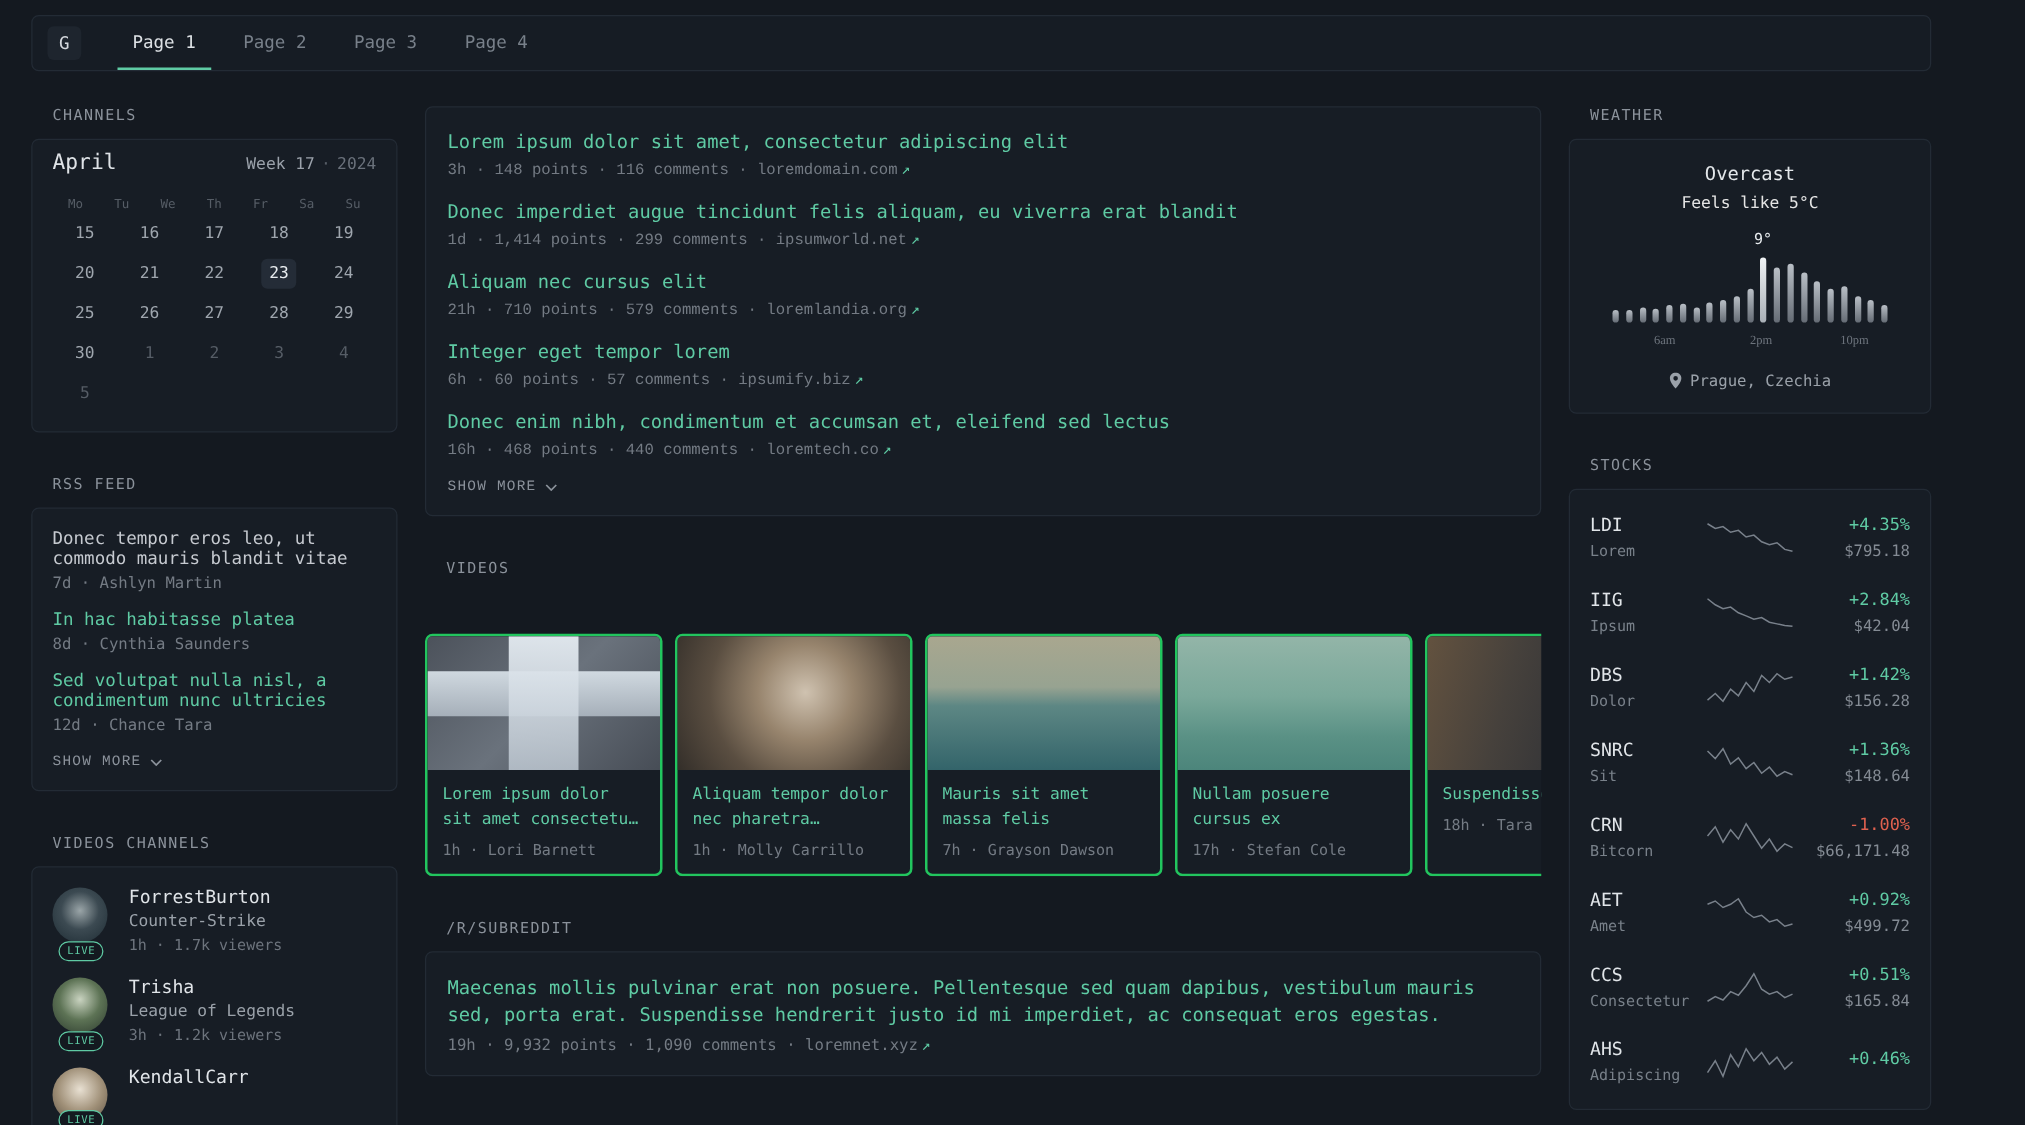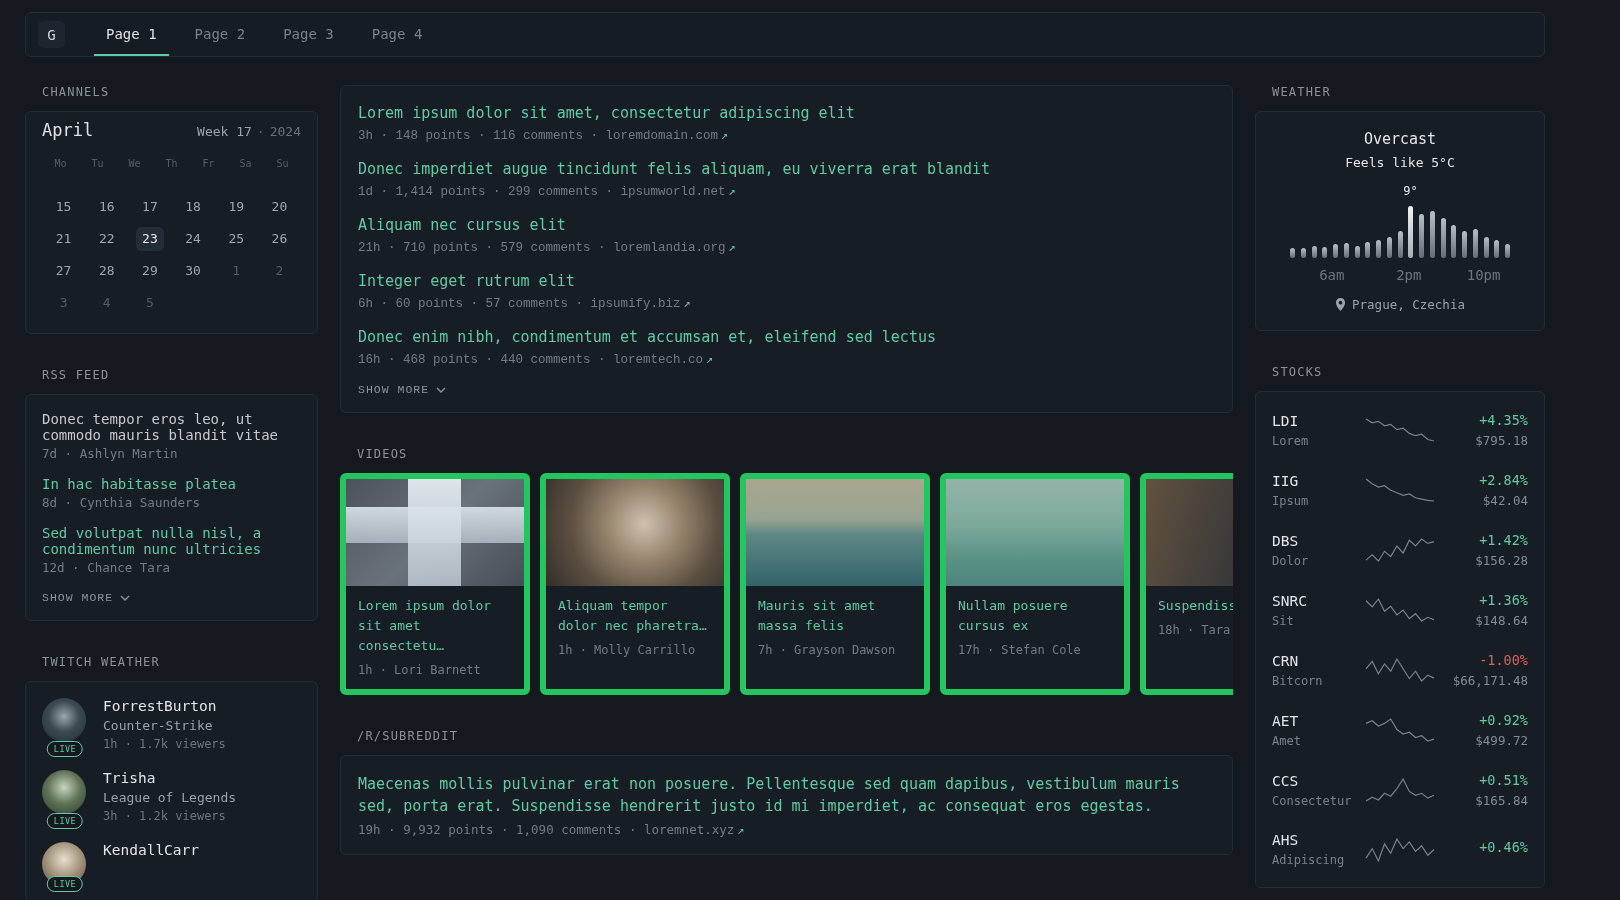--- a/index.html
+++ b/index.html
@@ -52,21 +52,21 @@
 
   
   .cal-card { padding:8px 16px 18px; }
   .cal-head { display:flex; justify-content:space-between; align-items:baseline; }
   .cal-month { font-size:17px; color:#dfe3e7; }
   .cal-sub { font-size:13px; color:#9ba2ab; }
   .cal-sub .dot { color:#565d66; margin:0 5px; }
   .cal-sub .year { color:#6a717b; }
   .cal-weekdays { display:grid; grid-template-columns:repeat(7,1fr); margin-top:18px; }
   .cal-wd { text-align:center; font-size:10px; color:#565d66; }
-  .cal-days { display:grid; grid-template-columns:repeat(6,1fr); row-gap:8px; margin-top:26px; }
+  .cal-days { display:grid; grid-template-columns:repeat(5,1fr); row-gap:8px; margin-top:6px; }
   .cal-day { text-align:center; font-size:13px; color:#9fa6ae; height:24px; line-height:24px; }
   .cal-day.outside { color:#565d66; }
   .cal-day.selected { background:#242c37; border-radius:5px; color:#e8ecef; width:28px; margin:0 auto; }
 
   
   .feed-card { padding:16px; }
   .feed-item + .feed-item { margin-top:15px; }
   .feed-link { display:block; font-size:14px; line-height:16px; color:var(--accent); text-decoration:none; cursor:pointer; }
   .feed-link.visited { color:#c6cad0; }
   .feed-meta { font-size:12.5px; color:var(--muted); margin-top:3px; }
@@ -96,22 +96,22 @@
     background:#141920; border:1px solid var(--accent); color:var(--accent);
     font-size:8.5px; letter-spacing:.5px; padding:2px 6px; border-radius:999px;
   }
   .tw-name { font-size:14.5px; color:#e1e5e9; }
   .tw-game { font-size:13px; color:#9aa1a9; margin-top:4px; }
   .tw-meta { font-size:12px; color:#6d747d; margin-top:4px; }
 
   
   .video-row { display:flex; gap:10px; overflow:hidden; }
   .video-card {
-    width:190px; flex:none; background:#171d25; border:6px solid #22c55e;
-    border-radius:6px; overflow:hidden; cursor:pointer;
+    width:190px; flex:none; background:#171d25; border:2px solid #22c55e;
+    border-radius:6px; overflow:hidden; cursor:pointer;margin-top:34px;
   }
   .v-thumb { height:107px; }
   .thumb-cross {
     background:
       linear-gradient(180deg, rgba(228,235,241,.95), rgba(188,198,208,.85)) no-repeat 50% 0 / 30% 100%,
       linear-gradient(180deg, rgba(214,223,230,.95), rgba(178,188,198,.85)) no-repeat 0 40% / 100% 34%,
       linear-gradient(135deg, #4c525b 0%, #6a727c 50%, #474d56 100%);
   }
   .thumb-camera { background:radial-gradient(circle at 55% 42%, #cfc2b0 0%, #97846d 32%, #5a4e41 64%, #332e29 100%); }
   .thumb-sea { background:linear-gradient(180deg, #a9a78f 0%, #97a391 38%, #5d8784 52%, #33646a 100%); }
@@ -123,21 +123,21 @@
 
   
   .w-card { padding:18px 16px 18px; text-align:center; }
   .w-cond { font-size:15px; color:#e3e7ea; }
   .w-feels { font-size:13px; color:#e5e5e5; margin-top:7px; }
   .w-chart { position:relative; height:52px; margin:36px 18px 0; display:flex; align-items:flex-end; justify-content:space-between; }
   .w-bar { width:5px; border-radius:3px; background:linear-gradient(180deg,#b9bfc6,#656c75); }
   .w-bar.peak { background:linear-gradient(180deg,#f0f3f5,#a8afb6); }
   .w-peak-label { position:absolute; top:-22px; transform:translateX(-50%); font-size:12px; color:#e8ecef; }
   .w-times { position:relative; height:15px; margin:9px 18px 0; }
-  .w-time { position:absolute; transform:translateX(-50%); font-size:14px; color:#6d747d; }
+  .w-time { position:absolute; transform:translateX(-50%); font-size:10px; color:#6d747d;font-family:Liberation Serif, serif; }
   .w-loc { margin-top:15px; font-size:12.5px; color:#9aa1a9; display:flex; justify-content:center; align-items:center; gap:6px; }
   .pin-icon { flex:none; }
 
   
   .stock-card { padding:8px 16px; }
   .stock-row { display:flex; align-items:center; padding:12px 0; cursor:pointer; }
   .s-left { flex:1; min-width:0; }
   .s-ticker { font-size:14.5px; color:#e1e5e9; }
   .s-name { font-size:12px; color:#79818a; margin-top:5px; }
   .s-spark { width:72px; height:26px; flex:none; }
@@ -230,21 +230,21 @@
           <button class="show-more">
             <span>SHOW MORE</span>
             <svg class="chev" width="10" height="6" viewBox="0 0 10 6">
                 <polyline points="1,1 5,5 9,1" fill="none" stroke="currentColor" stroke-width="1.4"></polyline>
               </svg>
           </button>
         </div>
       </div>
 
       <div class="widget">
-        <h2 class="widget-title">TWITCH WEATHER</h2>
+        <h2 class="widget-title">VIDEOS CHANNELS</h2>
         <div class="card tw-card">
           <div class="tw-item">
             <div class="tw-avatar-wrap">
               <div class="tw-avatar av-1"></div>
               <span class="tw-live">LIVE</span>
             </div>
             <div>
               <div class="tw-name">ForrestBurton</div>
               <div class="tw-game">Counter-Strike</div>
               <div class="tw-meta">1h · 1.7k viewers</div>
@@ -286,21 +286,21 @@
           </div>
           <div class="hn-item">
             <a class="hn-link">Donec imperdiet augue tincidunt felis aliquam, eu viverra erat blandit</a>
             <div class="hn-meta"><span>1d · 1,414 points · 299 comments ·</span> <a class="domain"><span>ipsumworld.net</span><span class="ext-arrow">↗</span></a></div>
           </div>
           <div class="hn-item">
             <a class="hn-link">Aliquam nec cursus elit</a>
             <div class="hn-meta"><span>21h · 710 points · 579 comments ·</span> <a class="domain"><span>loremlandia.org</span><span class="ext-arrow">↗</span></a></div>
           </div>
           <div class="hn-item">
-            <a class="hn-link">Integer eget rutrum elit</a>
+            <a class="hn-link">Integer eget tempor lorem</a>
             <div class="hn-meta"><span>6h · 60 points · 57 comments ·</span> <a class="domain"><span>ipsumify.biz</span><span class="ext-arrow">↗</span></a></div>
           </div>
           <div class="hn-item">
             <a class="hn-link">Donec enim nibh, condimentum et accumsan et, eleifend sed lectus</a>
             <div class="hn-meta"><span>16h · 468 points · 440 comments ·</span> <a class="domain"><span>loremtech.co</span><span class="ext-arrow">↗</span></a></div>
           </div>
           <button class="show-more">
             <span>SHOW MORE</span>
             <svg class="chev" width="10" height="6" viewBox="0 0 10 6">
                 <polyline points="1,1 5,5 9,1" fill="none" stroke="currentColor" stroke-width="1.4"></polyline>

